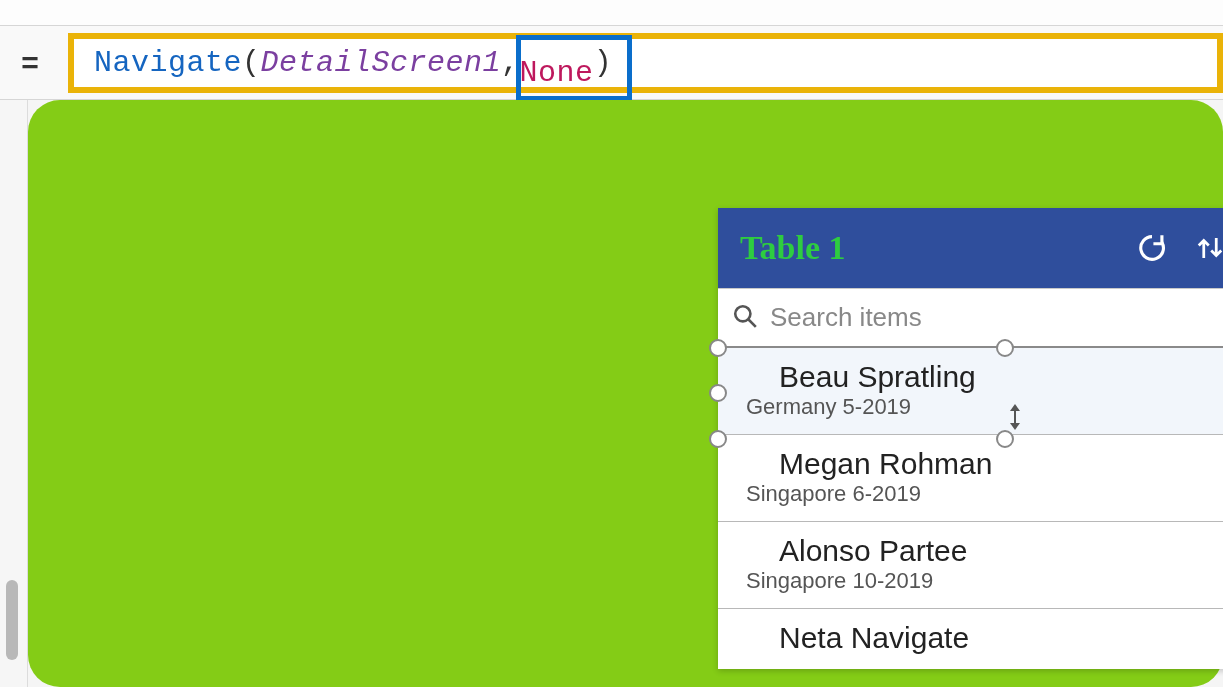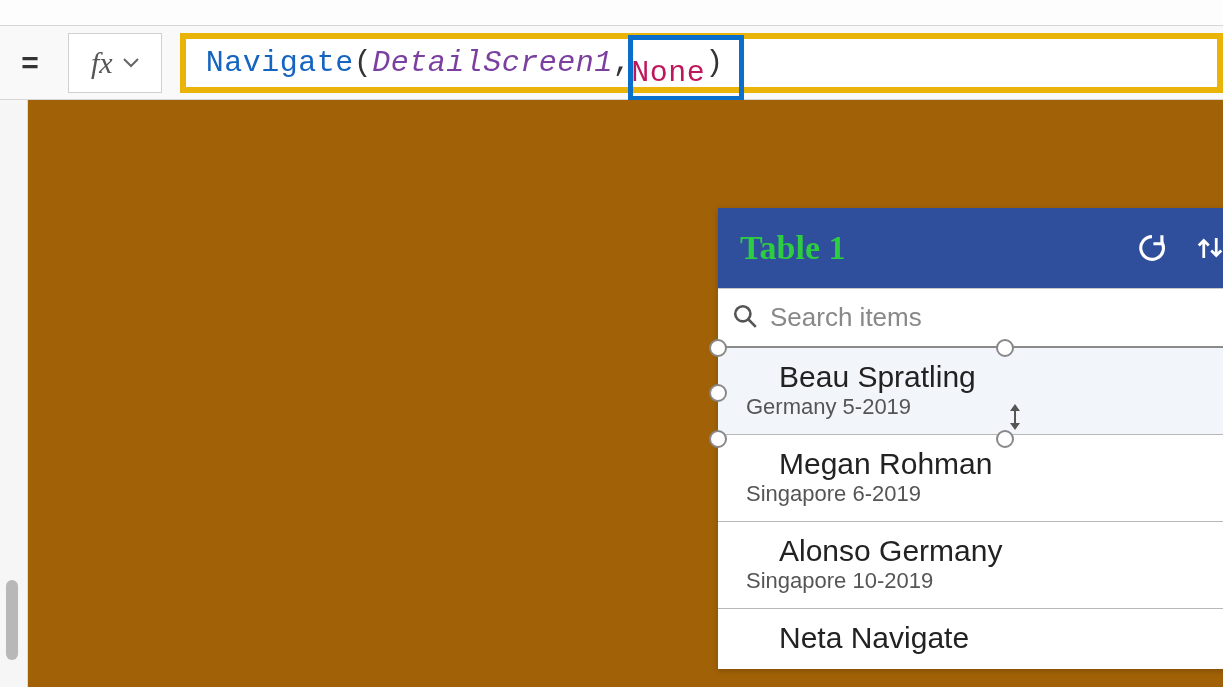--- a/index.html
+++ b/index.html
@@ -86,22 +86,23 @@
     position: absolute;
     left: 6px;
     top: 480px;
     width: 12px;
     height: 80px;
     background: #b8b8b8;
     border-radius: 6px;
   }
   .canvas {
     flex: 1;
-    background: #a16207;
-    position: relative;
+    background: #84cc16;
+    position: relative;
+    border-radius: 32px;
   }
 
   .phone {
     position: absolute;
     left: 690px;
     top: 108px;
     width: 534px; 
     background: #fff;
     box-shadow: 0 2px 6px rgba(0,0,0,.2);
   }
@@ -168,28 +169,20 @@
     width: 18px; height: 30px;
   }
 </style>
 </head>
 <body>
 
 <div class="topstrip"></div>
 
 <div class="formula-row">
   <div class="eq">=</div>
-  <div class="fx-box">
-    <span>fx</span>
-    <span class="chev">
-      <svg width="16" height="10" viewBox="0 0 16 10">
-          <path d="M1 1 L8 8 L15 1" stroke="#666" stroke-width="2" fill="none"></path>
-        </svg>
-    </span>
-  </div>
   <div class="formula-input">
     <span class="tok-nav">Navigate</span>
     <span class="tok-paren">(</span>
     <span class="tok-arg">DetailScreen1</span>
     <span class="tok-comma">,</span>
     <span class="tok-none"> None</span>
     <span class="tok-paren">)</span>
     <div class="highlight-none"></div>
   </div>
 </div>
@@ -230,21 +223,21 @@
       <div class="list">
         <div class="row sel">
           <div class="name">Beau Spratling</div>
           <div class="sub">Germany 5-2019</div>
         </div>
         <div class="row">
           <div class="name">Megan Rohman</div>
           <div class="sub">Singapore 6-2019</div>
         </div>
         <div class="row">
-          <div class="name">Alonso Germany</div>
+          <div class="name">Alonso Partee</div>
           <div class="sub">Singapore 10-2019</div>
         </div>
         <div class="row" style="border-bottom:none;">
           <div class="name">Neta Navigate</div>
           <div class="sub"></div>
         </div>
       </div>
     </div>
 
     <div class="sel-handles" style="left:690px; top:248px;">

